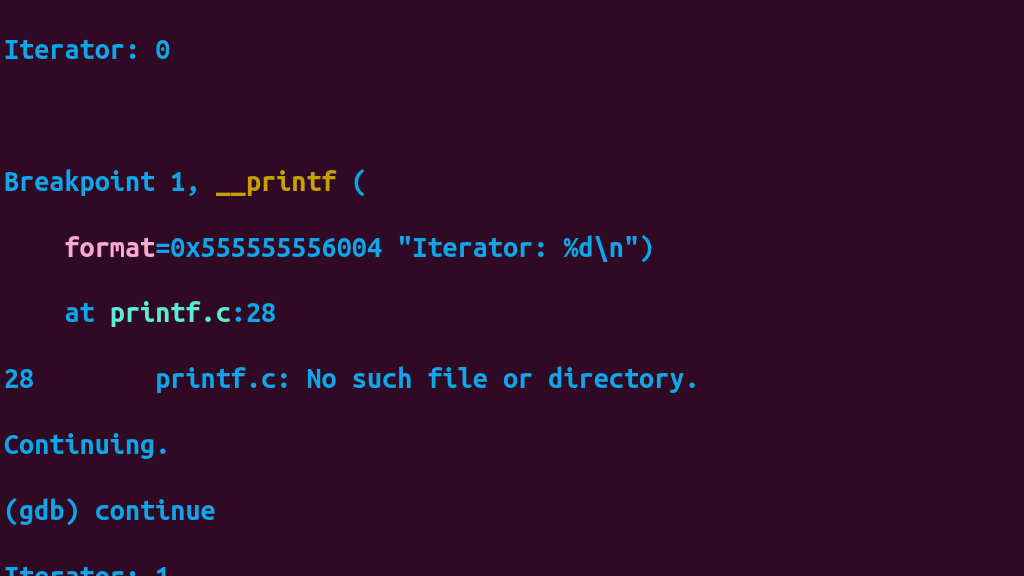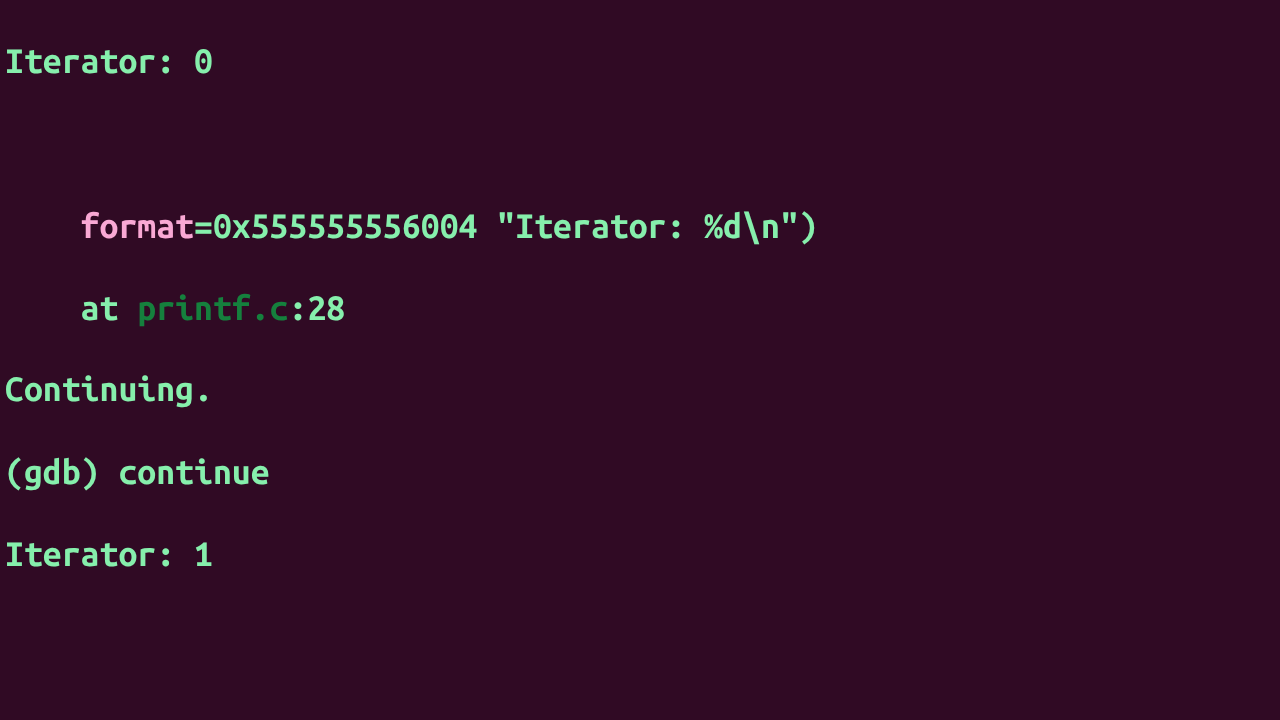--- a/index.html
+++ b/index.html
@@ -12,33 +12,35 @@
   .terminal {
     font-family: "Ubuntu Mono", "DejaVu Sans Mono", "Liberation Mono", Consolas, monospace;
     font-size: 27px;
     font-weight: bold;
     line-height: 1.22;
     color: #eeeeec;
     padding: 0px 4px;
     white-space: pre;
     letter-spacing: 0px;
   }
-  .fg-white  { color: #86efac; margin-top: 47px; }
+  .fg-white  { color: #0ea5e9; margin-top: 47px; }
   .fg-yellow { color: #c4a000; }
   .fg-cyan   { color: #f9a8d4; }
-  .fg-green  { color: #15803d; }
+  .fg-green  { color: #5eead4; }
 </style>
 </head>
 <body>
 
 <div class="terminal">
 <div><span class="fg-white">Iterator: 0</span></div>
 <div><span> </span></div>
+<div><span class="fg-white">Breakpoint 1, </span><span class="fg-yellow">__printf</span><span class="fg-white"> (</span></div>
 <div><span class="fg-white">    </span><span class="fg-cyan">format</span><span class="fg-white">=0x555555556004 "Iterator: %d\n")</span></div>
 <div><span class="fg-white">    at </span><span class="fg-green">printf.c</span><span class="fg-white">:28</span></div>
+<div><span class="fg-white">28</span><span>        </span><span class="fg-white">printf.c: No such file or directory.</span></div>
 <div><span class="fg-white">Continuing.</span></div>
 <div><span class="fg-white">(gdb) </span><span class="fg-white">continue</span></div>
 <div><span class="fg-white">Iterator: 1</span></div>
 
 
 
 
 
 
 </div>

